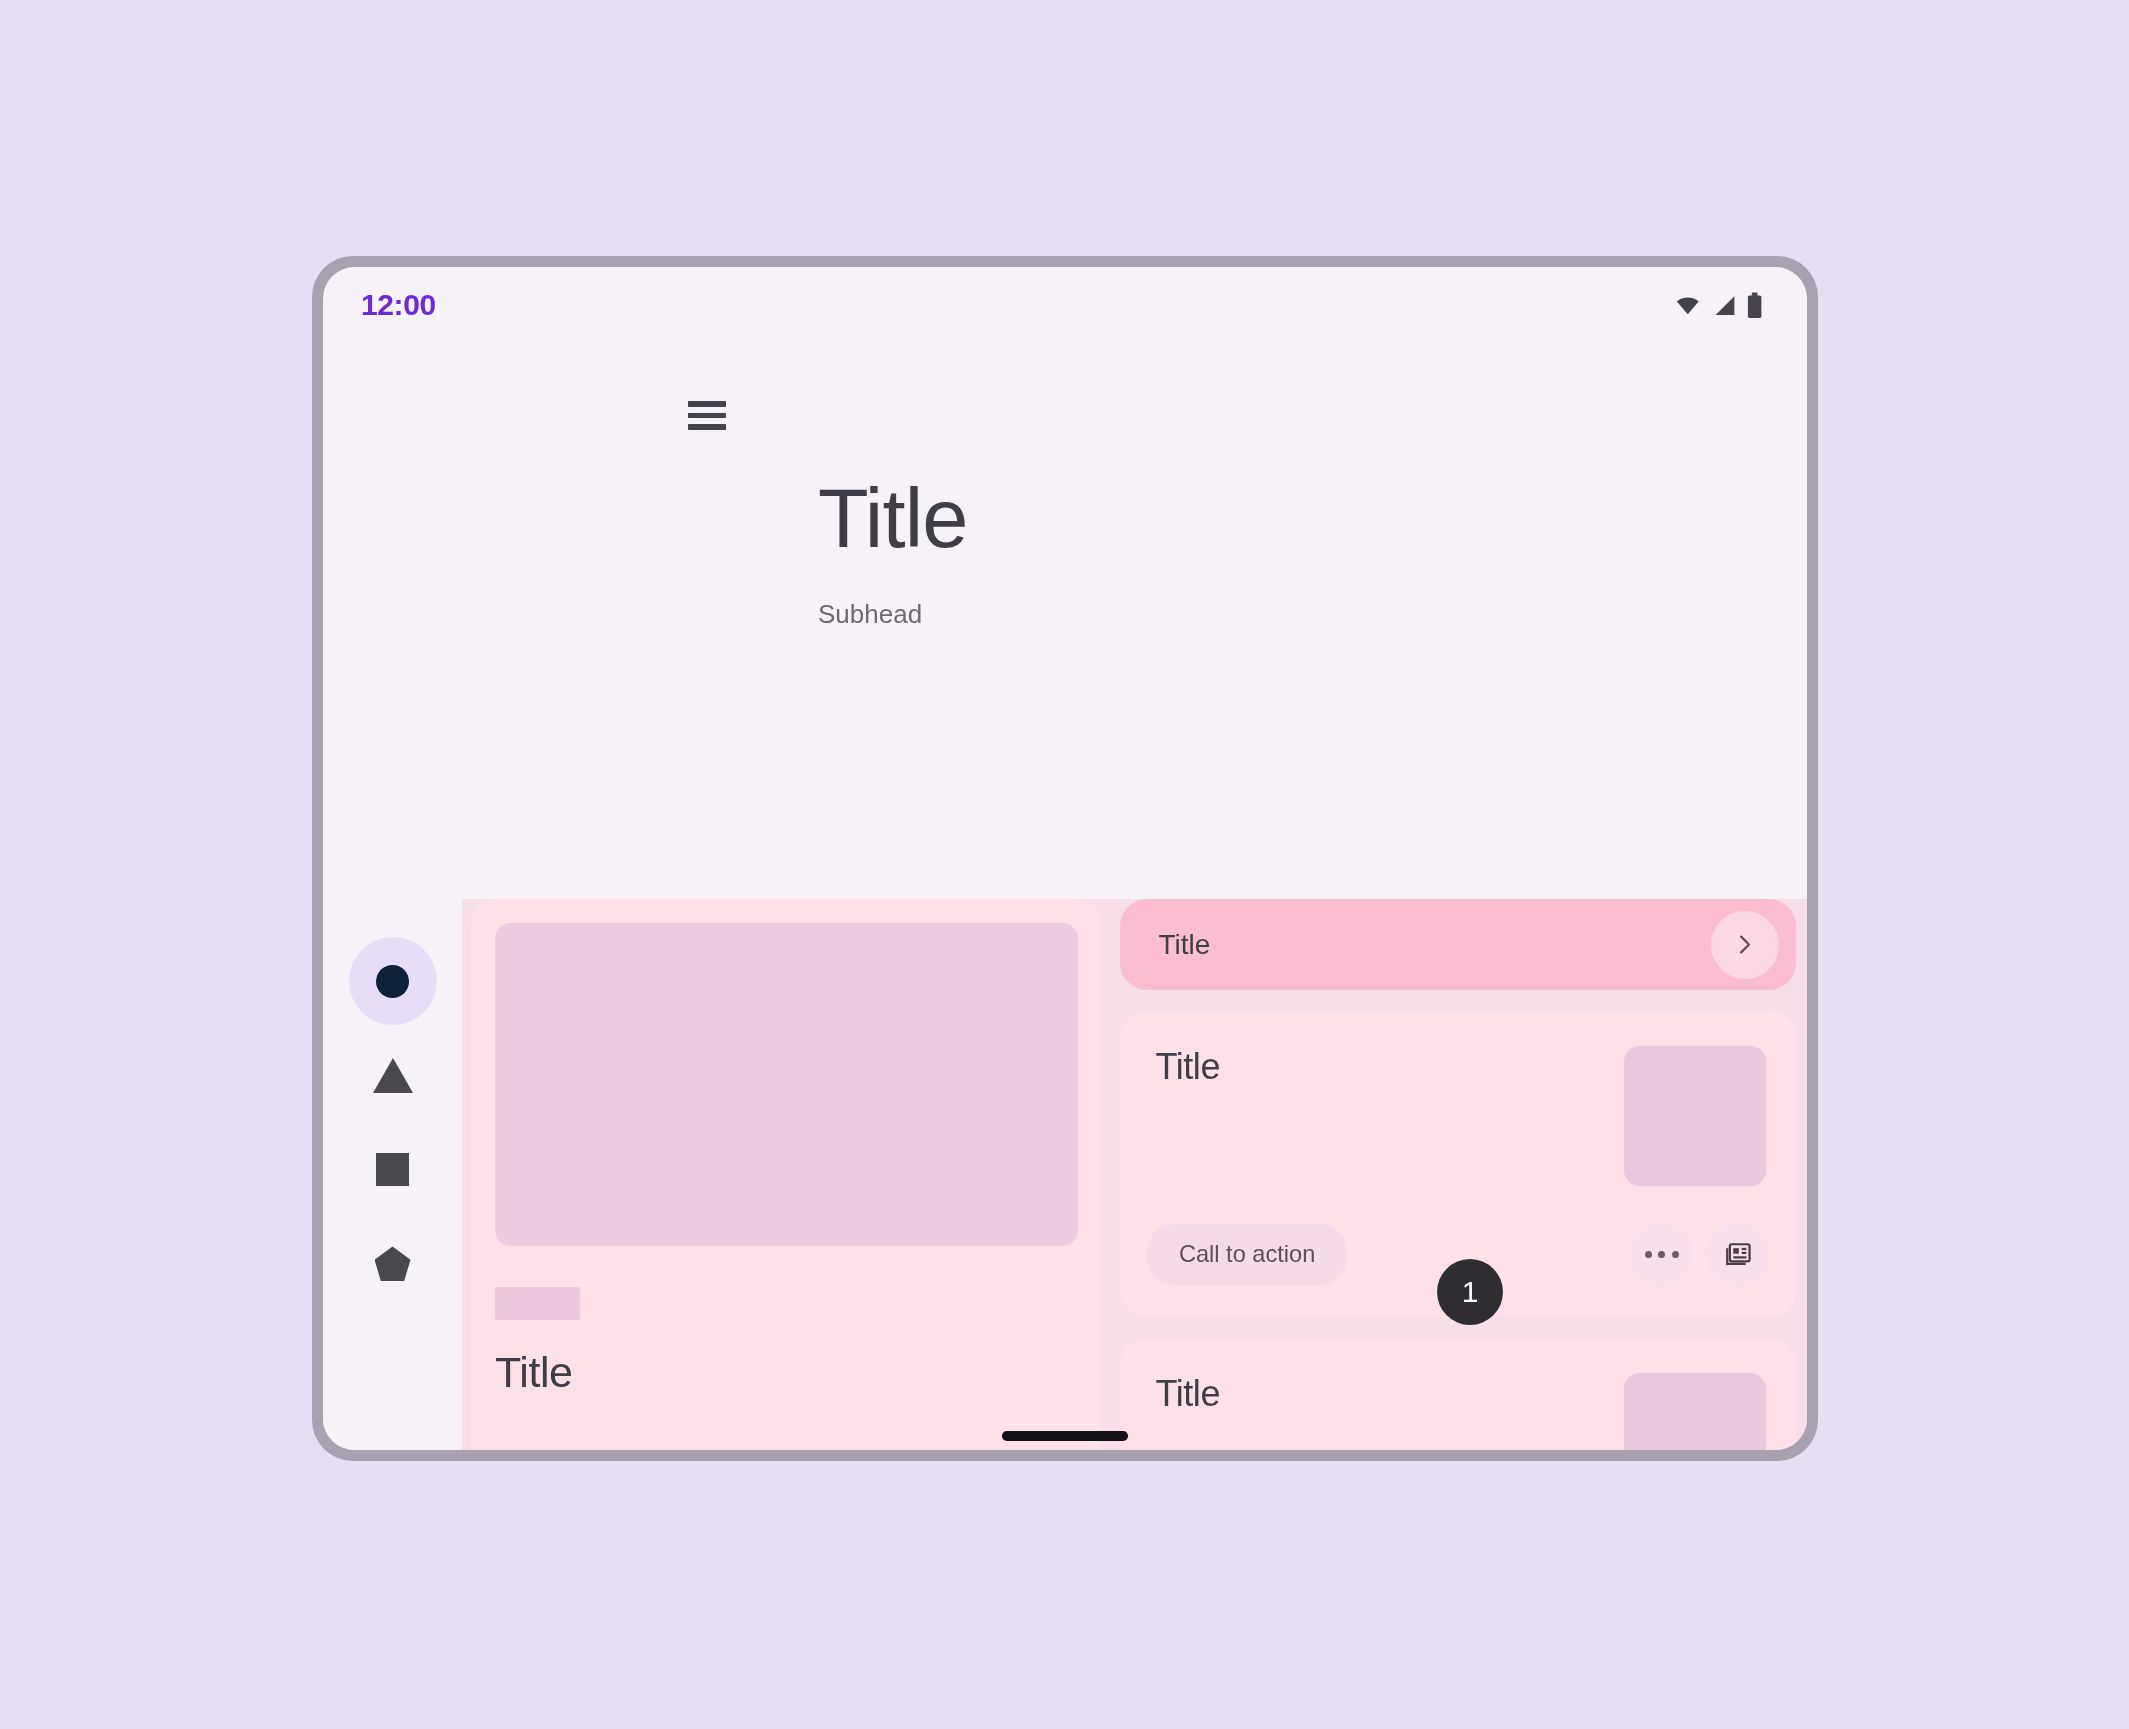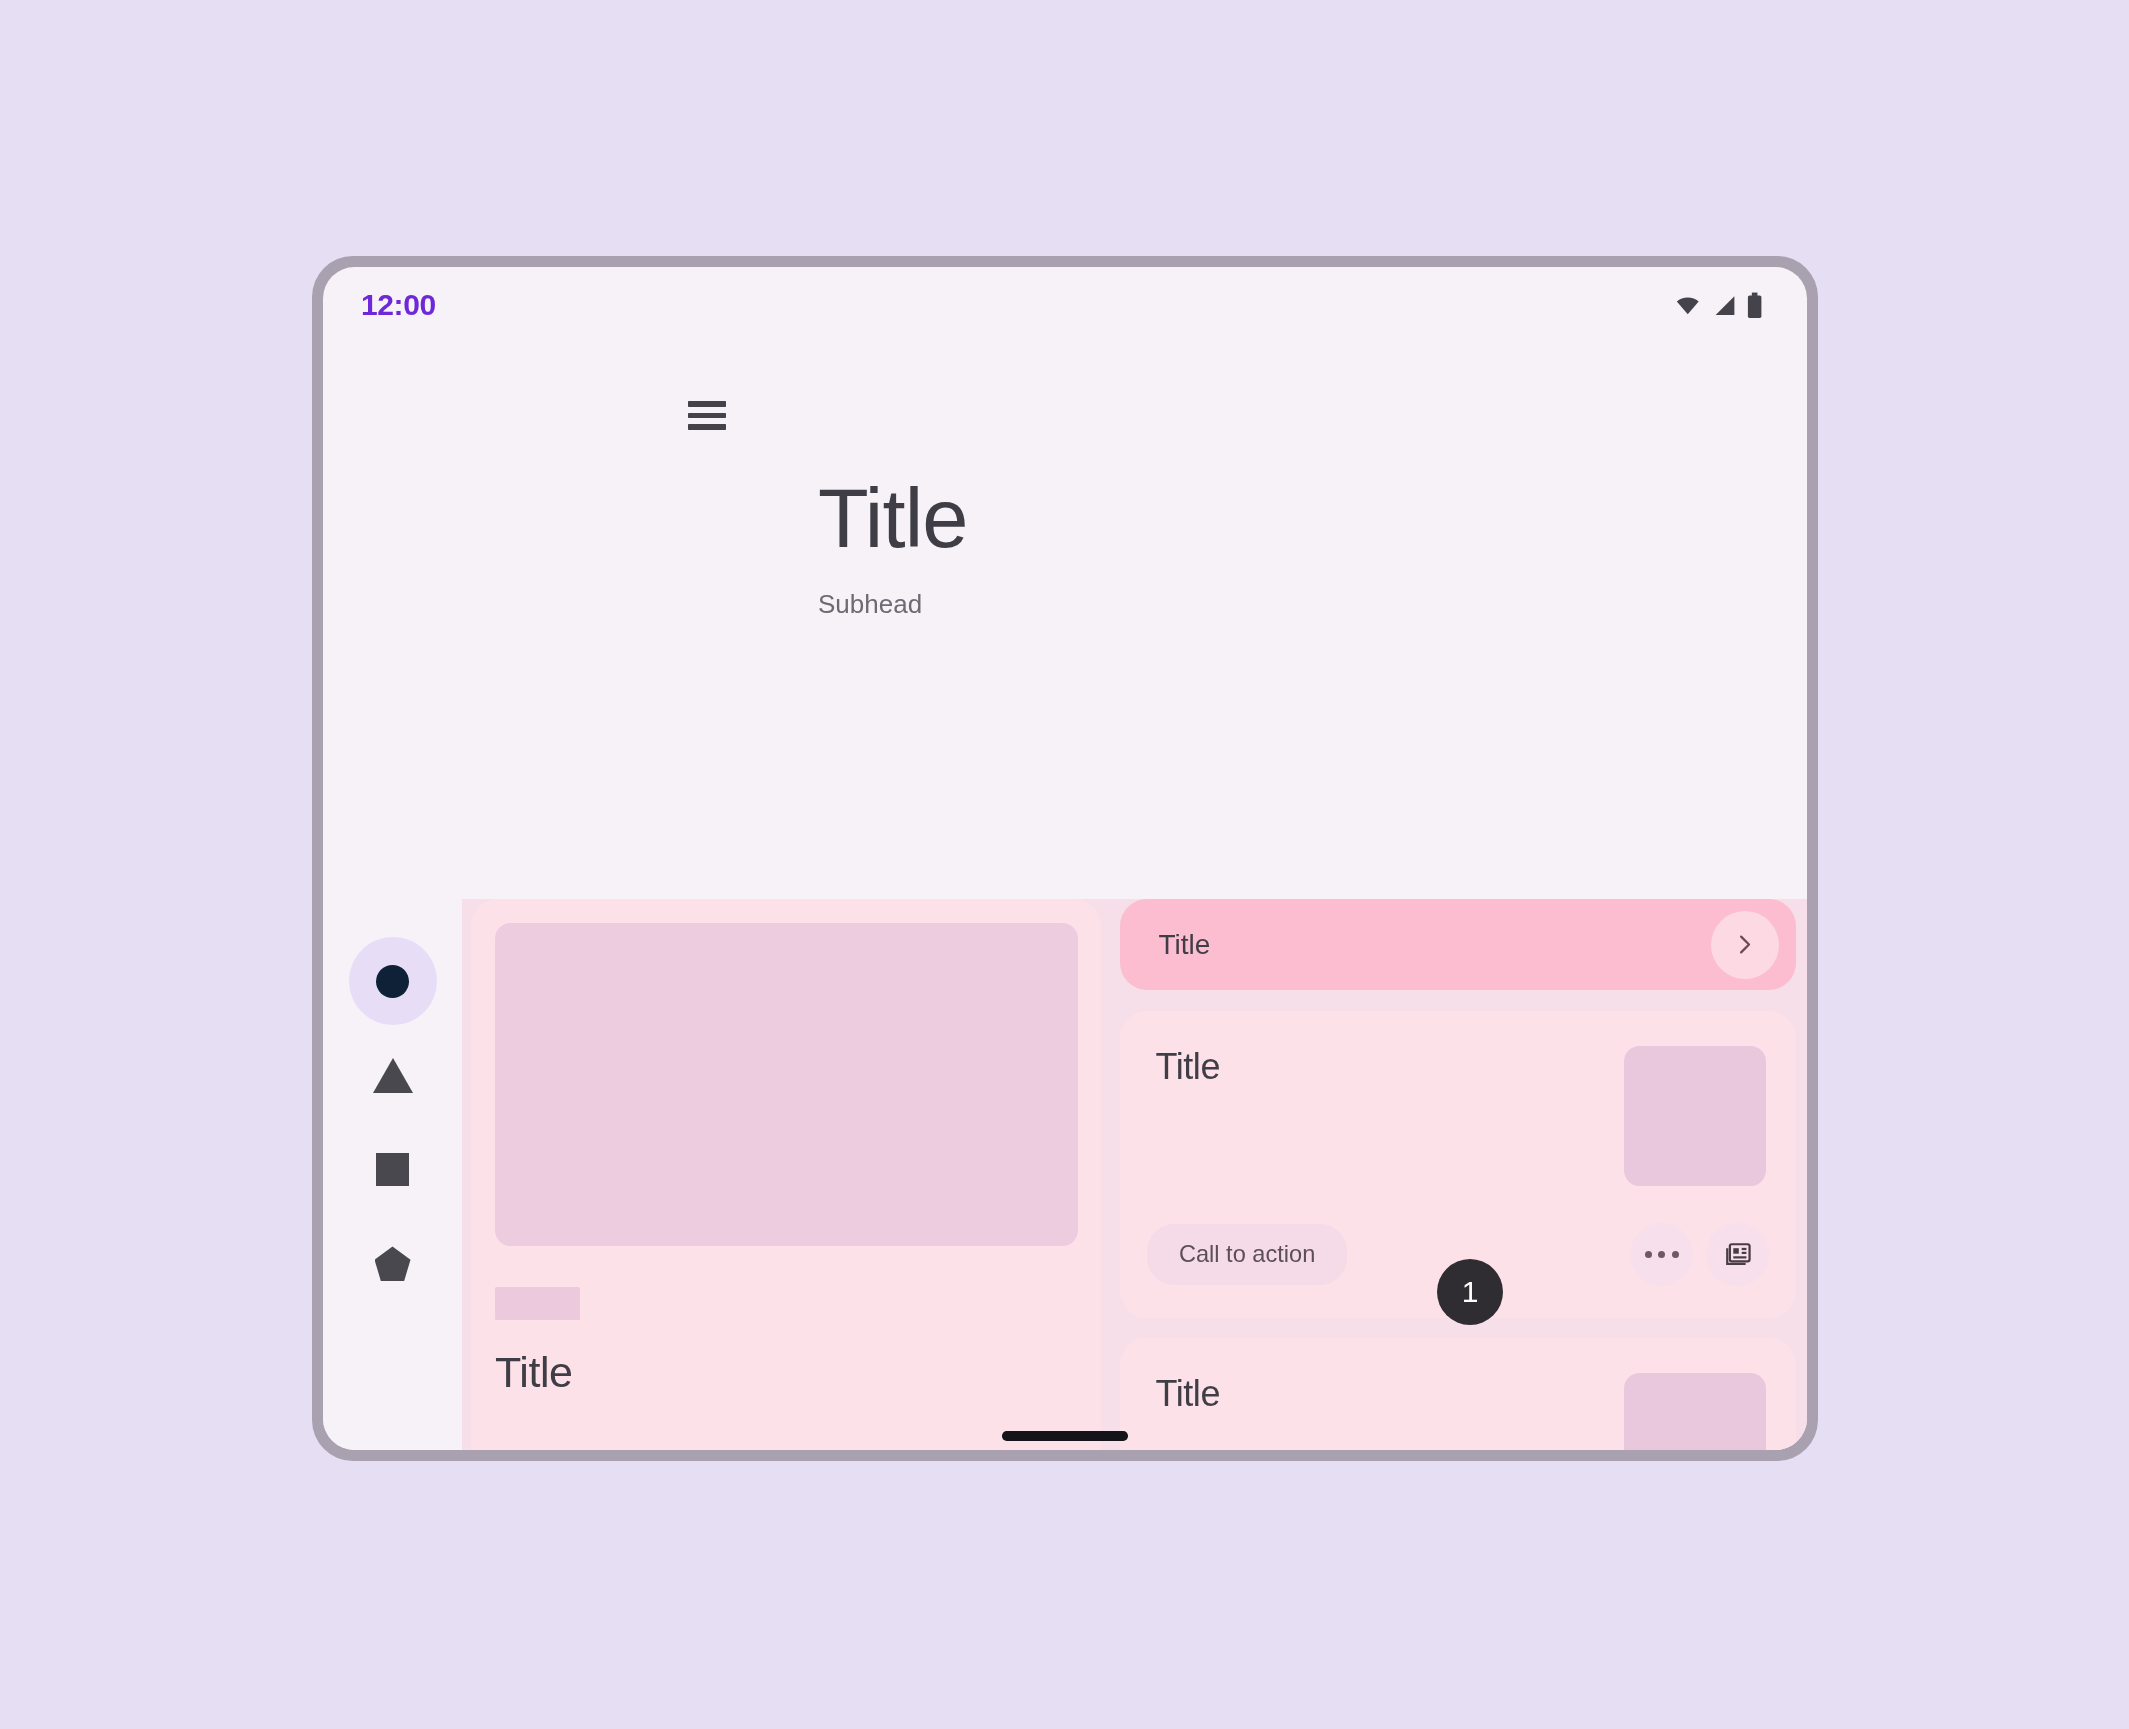--- a/index.html
+++ b/index.html
@@ -101,21 +101,21 @@
 
   #page-title {
     font-size: 83px;
     line-height: 1.0;
     color: #3f3d45;
     font-weight: 400;
     letter-spacing: -0.8px;
   }
 
   #page-subhead {
-    margin-top: 29px;
+    margin-top: 39px;
     font-size: 26px;
     color: #6e6a74;
     font-weight: 400;
   }
 
   
   #nav-rail {
     position: absolute;
     left: 0;
     top: 632px;

